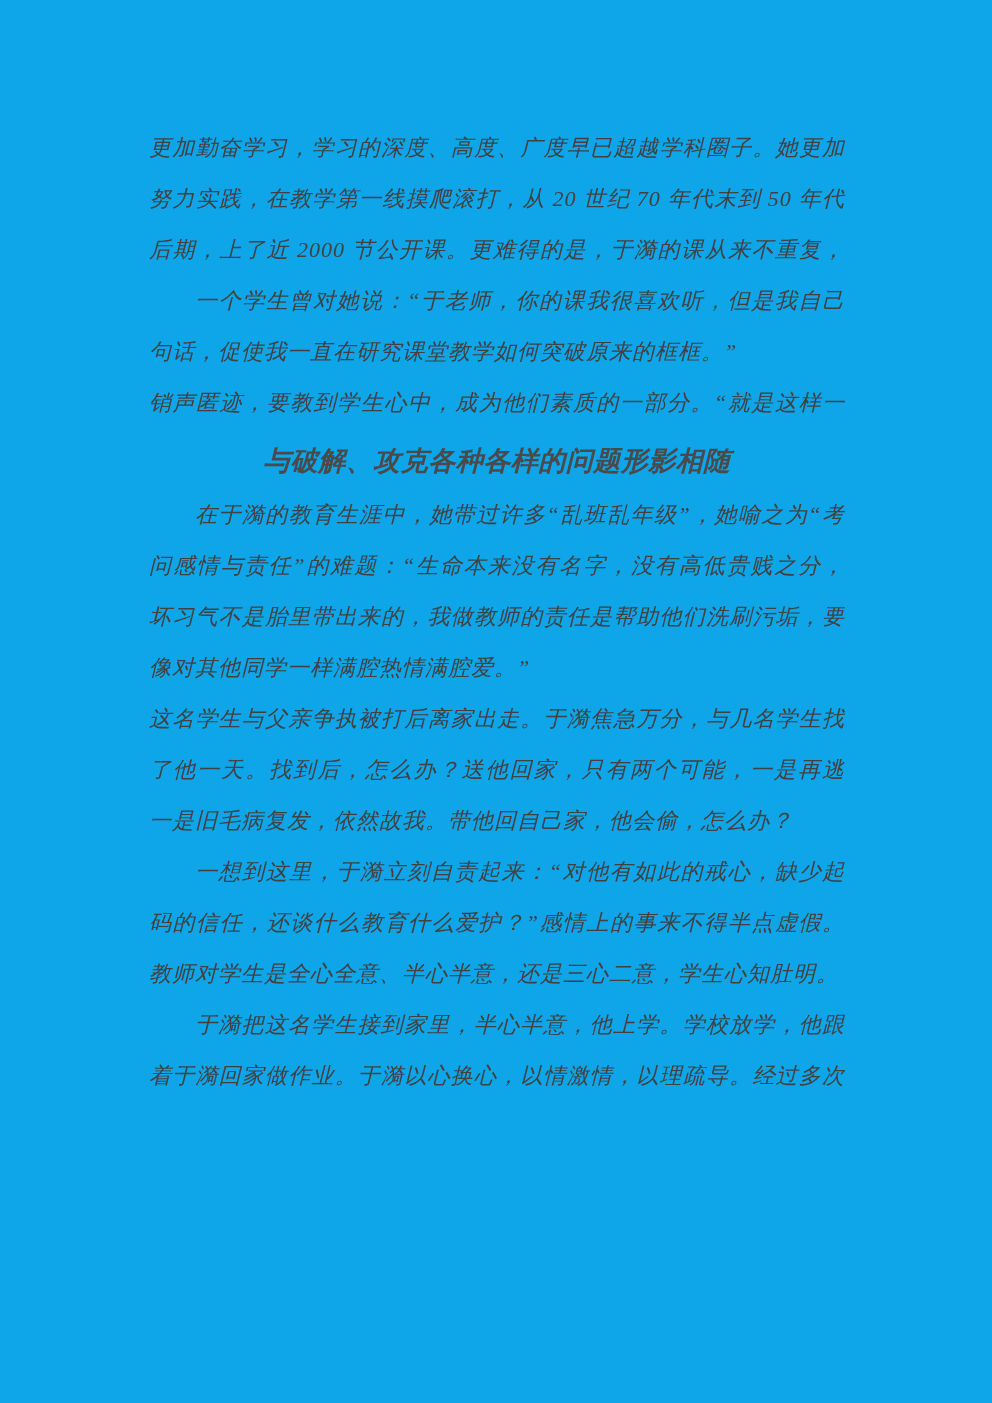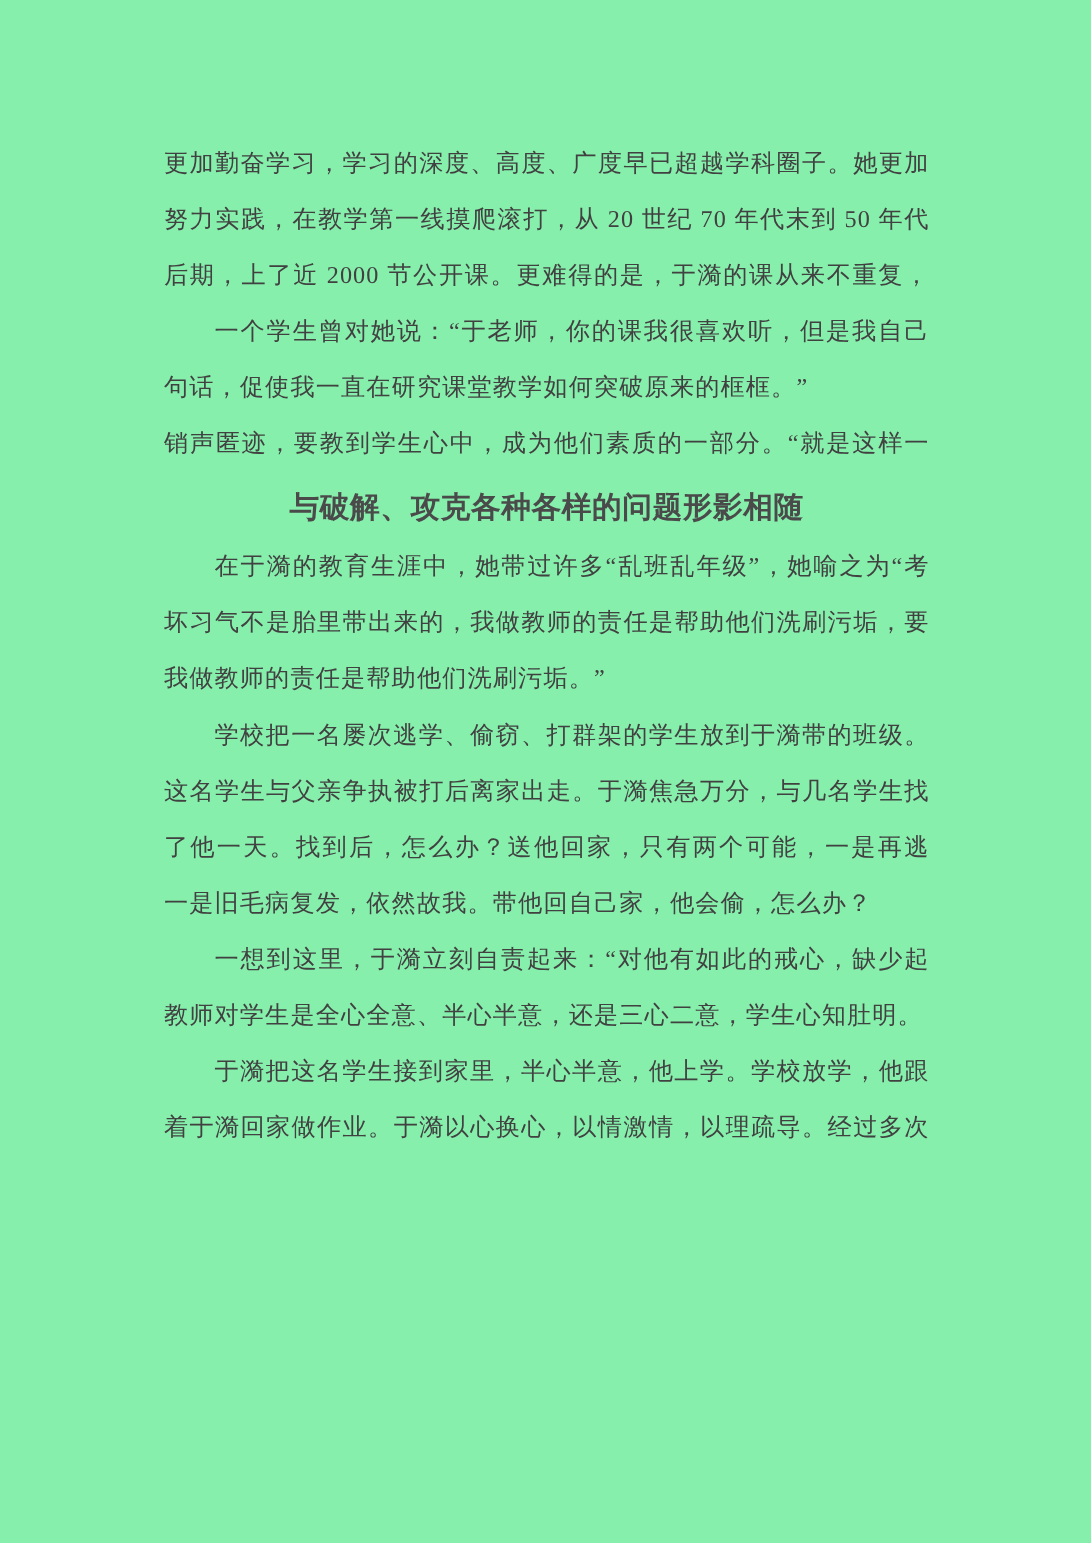--- a/index.html
+++ b/index.html
@@ -10,21 +10,22 @@
   body {
     width: 992px;
     height: 1403px;
     overflow: hidden;
   }
   .page {
     box-sizing: border-box;
     width: 992px;
     height: 1403px;
     padding: 122px 74px 0 149px;
-    background: #86efac;
+    background: #0ea5e9;
+    font-style: italic;
   }
   .body-text {
     width: 696px;
   }
   .line {
     font-family: "Liberation Serif", "DejaVu Serif", serif;
     font-size: 22px;
     letter-spacing: 1px;
     color: #414141;
     height: 51px;
@@ -69,33 +70,34 @@
     <div class="paragraph">
       <div class="line indent">一个学生曾对她说：“于老师，你的课我很喜欢听，但是我自己</div>
       <div class="line para-end">句话，促使我一直在研究课堂教学如何突破原来的框框。”</div>
       <div class="line">销声匿迹，要教到学生心中，成为他们素质的一部分。“就是这样一</div>
     </div>
 
     <h2 class="heading">与破解、攻克各种各样的问题形影相随</h2>
 
     <div class="paragraph">
       <div class="line indent">在于漪的教育生涯中，她带过许多“乱班乱年级”，她喻之为“考</div>
+      <div class="line">问感情与责任”的难题：“生命本来没有名字，没有高低贵贱之分，</div>
       <div class="line">坏习气不是胎里带出来的，我做教师的责任是帮助他们洗刷污垢，要</div>
-      <div class="line para-end">我做教师的责任是帮助他们洗刷污垢。”</div>
+      <div class="line para-end">像对其他同学一样满腔热情满腔爱。”</div>
     </div>
 
     <div class="paragraph">
-      <div class="line indent">学校把一名屡次逃学、偷窃、打群架的学生放到于漪带的班级。</div>
       <div class="line">这名学生与父亲争执被打后离家出走。于漪焦急万分，与几名学生找</div>
       <div class="line">了他一天。找到后，怎么办？送他回家，只有两个可能，一是再逃走，</div>
       <div class="line para-end">一是旧毛病复发，依然故我。带他回自己家，他会偷，怎么办？</div>
     </div>
 
     <div class="paragraph">
       <div class="line indent">一想到这里，于漪立刻自责起来：“对他有如此的戒心，缺少起</div>
+      <div class="line">码的信任，还谈什么教育什么爱护？”感情上的事来不得半点虚假。</div>
       <div class="line para-end">教师对学生是全心全意、半心半意，还是三心二意，学生心知肚明。</div>
     </div>
 
     <div class="paragraph">
       <div class="line indent">于漪把这名学生接到家里，半心半意，他上学。学校放学，他跟</div>
       <div class="line">着于漪回家做作业。于漪以心换心，以情激情，以理疏导。经过多次</div>
     </div>
 
   </div>
 </div>

